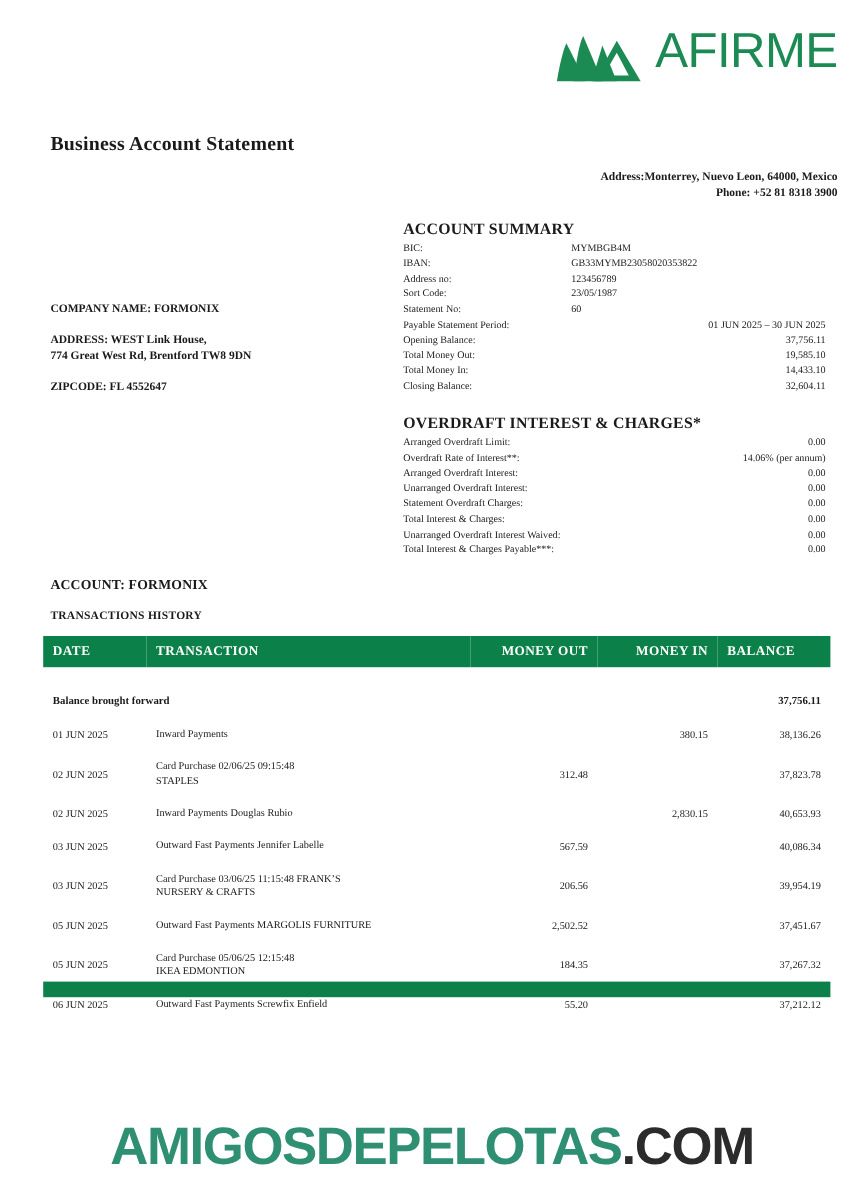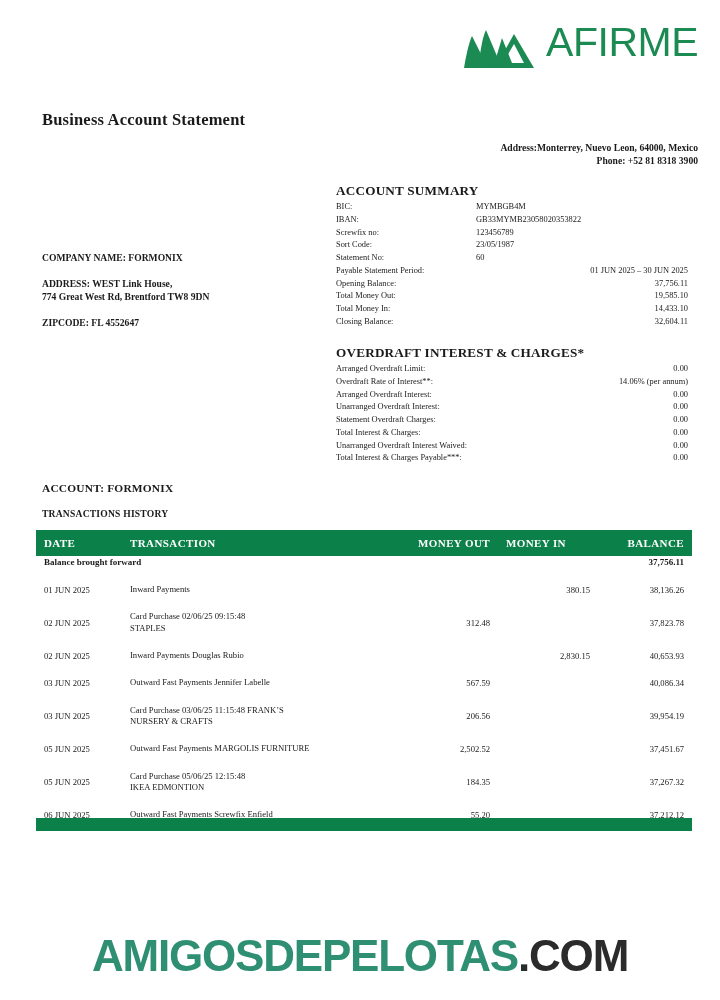--- a/index.html
+++ b/index.html
@@ -138,33 +138,33 @@
     font-size: 11px;
     font-weight: bold;
     letter-spacing: 0.4px;
     padding: 7px 8px;
     height: 12px;
     vertical-align: middle;
   }
   .col-date   { width: 86px;  text-align: left; }
   .col-txn    { width: 270px; text-align: left; }
   .col-out    { width: 106px; text-align: right; }
-  .col-in     { width: 100px; text-align: left; }
-  .col-bal    { width: 94px;  text-align: right; }
+  .col-in     { width: 100px; text-align: right; }
+  .col-bal    { width: 94px;  text-align: left; }
 
   .txn-table tbody td {
     font-size: 8.6px;
     padding: 8px 8px;
     vertical-align: middle;
     border: none;
   }
   .txn-table tbody tr.brought-forward td {
     font-weight: bold;
     font-size: 9px;
-    padding-top: 1px;
+    padding-top: 23px;
     padding-bottom: 9px;
   }
   td.c-date { text-align: left; white-space: nowrap; }
   td.c-txn  { text-align: left; line-height: 1.32; }
   td.c-out, td.c-in, td.c-bal { text-align: right; white-space: nowrap; }
 
   .table-foot-bar {
     position: absolute;
     left: 36px;
     top: 818px;
@@ -227,21 +227,21 @@
   <div id="summary-rows">
       <div class="kv-row">
         <div class="kv-label">BIC:</div>
         <div class="kv-val-inline">MYMBGB4M</div>
       </div>
       <div class="kv-row">
         <div class="kv-label">IBAN:</div>
         <div class="kv-val-inline">GB33MYMB23058020353822</div>
       </div>
       <div class="kv-row">
-        <div class="kv-label">Screwfix no:</div>
+        <div class="kv-label">Address no:</div>
         <div class="kv-val-inline">123456789</div>
       </div>
       <div class="kv-row">
         <div class="kv-label">Sort Code:</div>
         <div class="kv-val-inline">23/05/1987</div>
       </div>
       <div class="kv-row">
         <div class="kv-label">Statement No:</div>
         <div class="kv-val-inline">60</div>
       </div>

